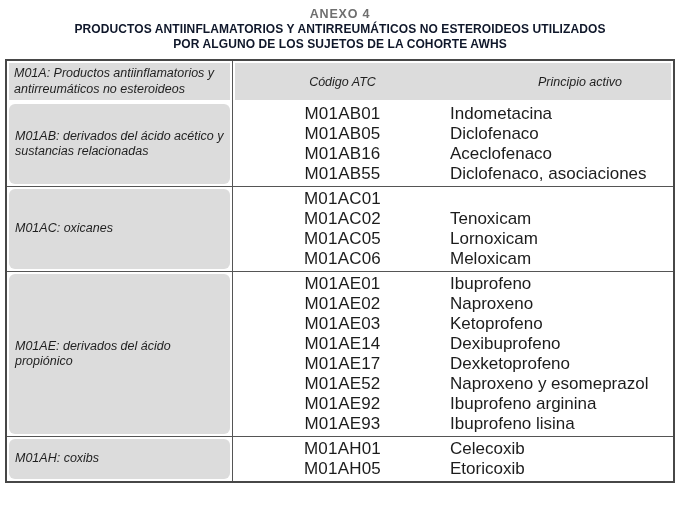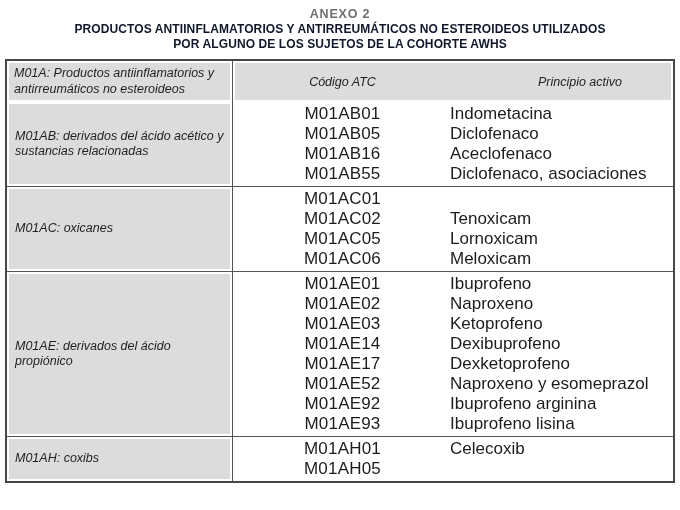--- a/index.html
+++ b/index.html
@@ -91,38 +91,39 @@
   .hdr-code  { width: 215px; text-align: center; }
   .hdr-active{ flex: 1; text-align: center; }
   .cat-label {
     font-style: italic;
     font-size: 12.5px;
     line-height: 15.5px;
     display: flex;
     align-items: center;
     padding: 2px 6px 2px 6px;
     color: #1f1f1f;
+    border-radius: 6px;
   }
   .item-row {
     display: flex;
     align-items: center;
     height: 20px;
     font-size: 17px;
     color: #1c1c1c;
   }
   .cell-code  { width: 215px; text-align: center; letter-spacing: 0.2px; }
   .cell-active{ flex: 1; text-align: left; }
 </style>
 </head>
 <body>
 
 <div class="page">
 
   <div class="title-block">
-    <div class="title-annex">ANEXO 2</div>
+    <div class="title-annex">ANEXO 4</div>
     <div class="title-line">PRODUCTOS ANTIINFLAMATORIOS Y ANTIRREUMÁTICOS NO ESTEROIDEOS UTILIZADOS</div>
     <div class="title-line">POR ALGUNO DE LOS SUJETOS DE LA COHORTE AWHS</div>
   </div>
 
   <div class="atc-table">
     <div class="trow">
       <div class="left-cell">
         <div class="gray-box header-cat">M01A: Productos antiinflamatorios y antirreumáticos no esteroideos</div>
       </div>
       <div class="right-area">
@@ -221,19 +222,20 @@
           <div class="left-cell">
             <div class="gray-box cat-label">M01AH: coxibs</div>
           </div>
           <div class="right-area">
             <div class="item-row">
               <div class="cell-code">M01AH01</div>
               <div class="cell-active">Celecoxib</div>
             </div>
             <div class="item-row">
               <div class="cell-code">M01AH05</div>
+              <div class="cell-active">Etoricoxib</div>
             </div>
           </div>
         </div>
       </div>
   </div>
 
 </div>
 
 </body></html>

